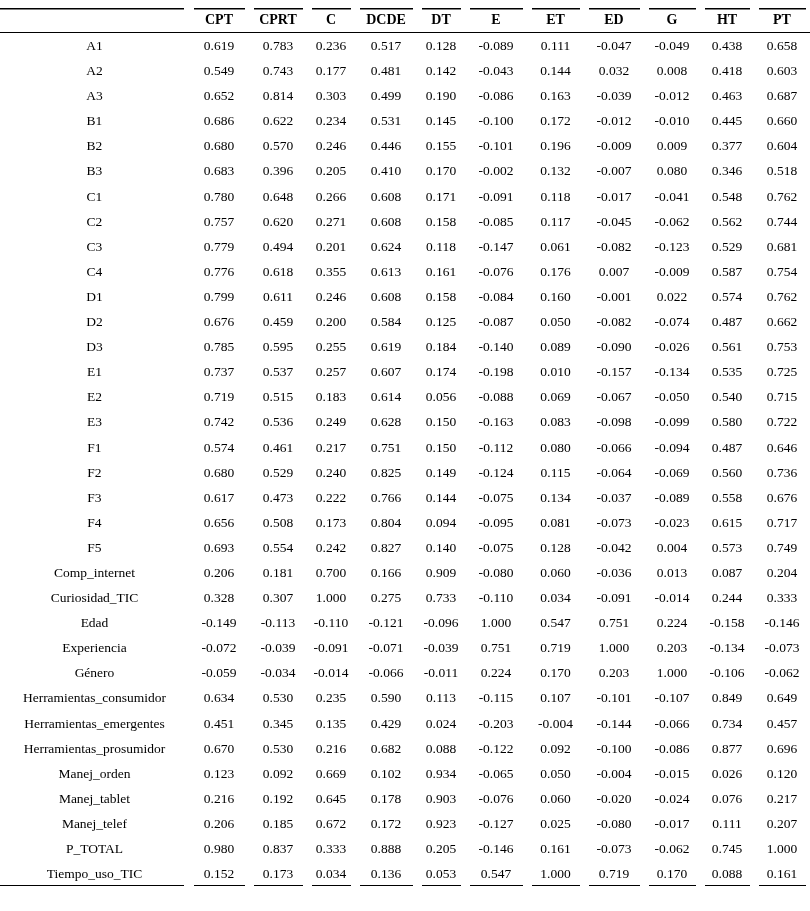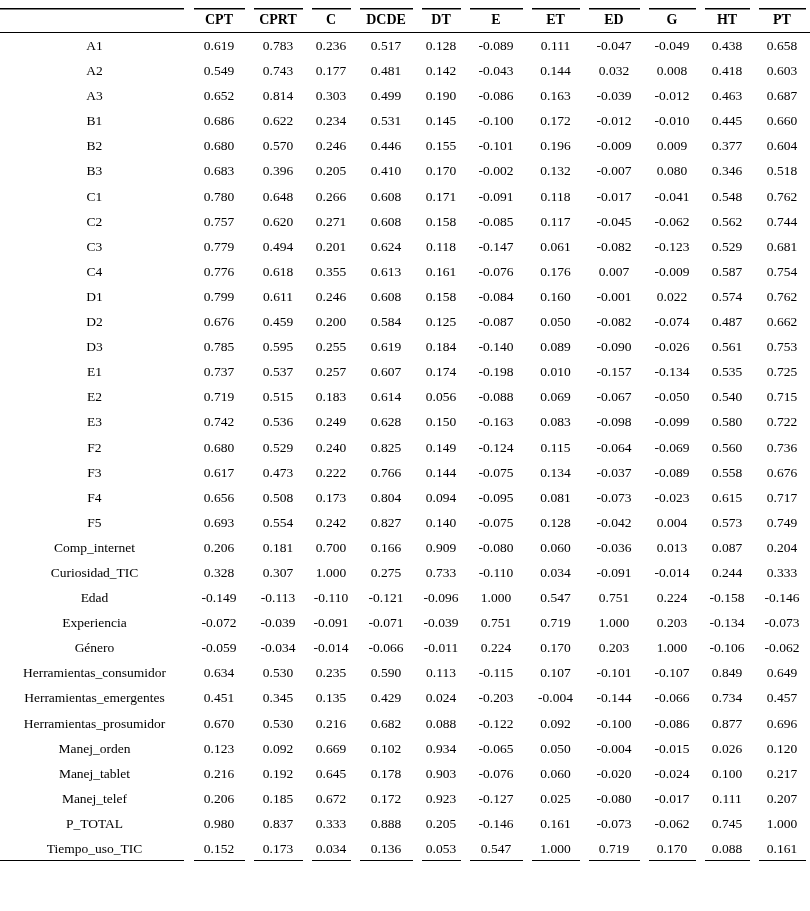--- a/index.html
+++ b/index.html
@@ -312,20 +312,34 @@
           <td>0.628</td>
           <td>0.150</td>
           <td>-0.163</td>
           <td>0.083</td>
           <td>-0.098</td>
           <td>-0.099</td>
           <td>0.580</td>
           <td>0.722</td>
         </tr>
         <tr>
+          <td class="stub">F1</td>
+          <td>0.574</td>
+          <td>0.461</td>
+          <td>0.217</td>
+          <td>0.751</td>
+          <td>0.150</td>
+          <td>-0.112</td>
+          <td>0.080</td>
+          <td>-0.066</td>
+          <td>-0.094</td>
+          <td>0.487</td>
+          <td>0.646</td>
+        </tr>
+        <tr>
           <td class="stub">F2</td>
           <td>0.680</td>
           <td>0.529</td>
           <td>0.240</td>
           <td>0.825</td>
           <td>0.149</td>
           <td>-0.124</td>
           <td>0.115</td>
           <td>-0.064</td>
           <td>-0.069</td>
@@ -504,21 +518,21 @@
           <td class="stub">Manej_tablet</td>
           <td>0.216</td>
           <td>0.192</td>
           <td>0.645</td>
           <td>0.178</td>
           <td>0.903</td>
           <td>-0.076</td>
           <td>0.060</td>
           <td>-0.020</td>
           <td>-0.024</td>
-          <td>0.100</td>
+          <td>0.076</td>
           <td>0.217</td>
         </tr>
         <tr>
           <td class="stub">Manej_telef</td>
           <td>0.206</td>
           <td>0.185</td>
           <td>0.672</td>
           <td>0.172</td>
           <td>0.923</td>
           <td>-0.127</td>

